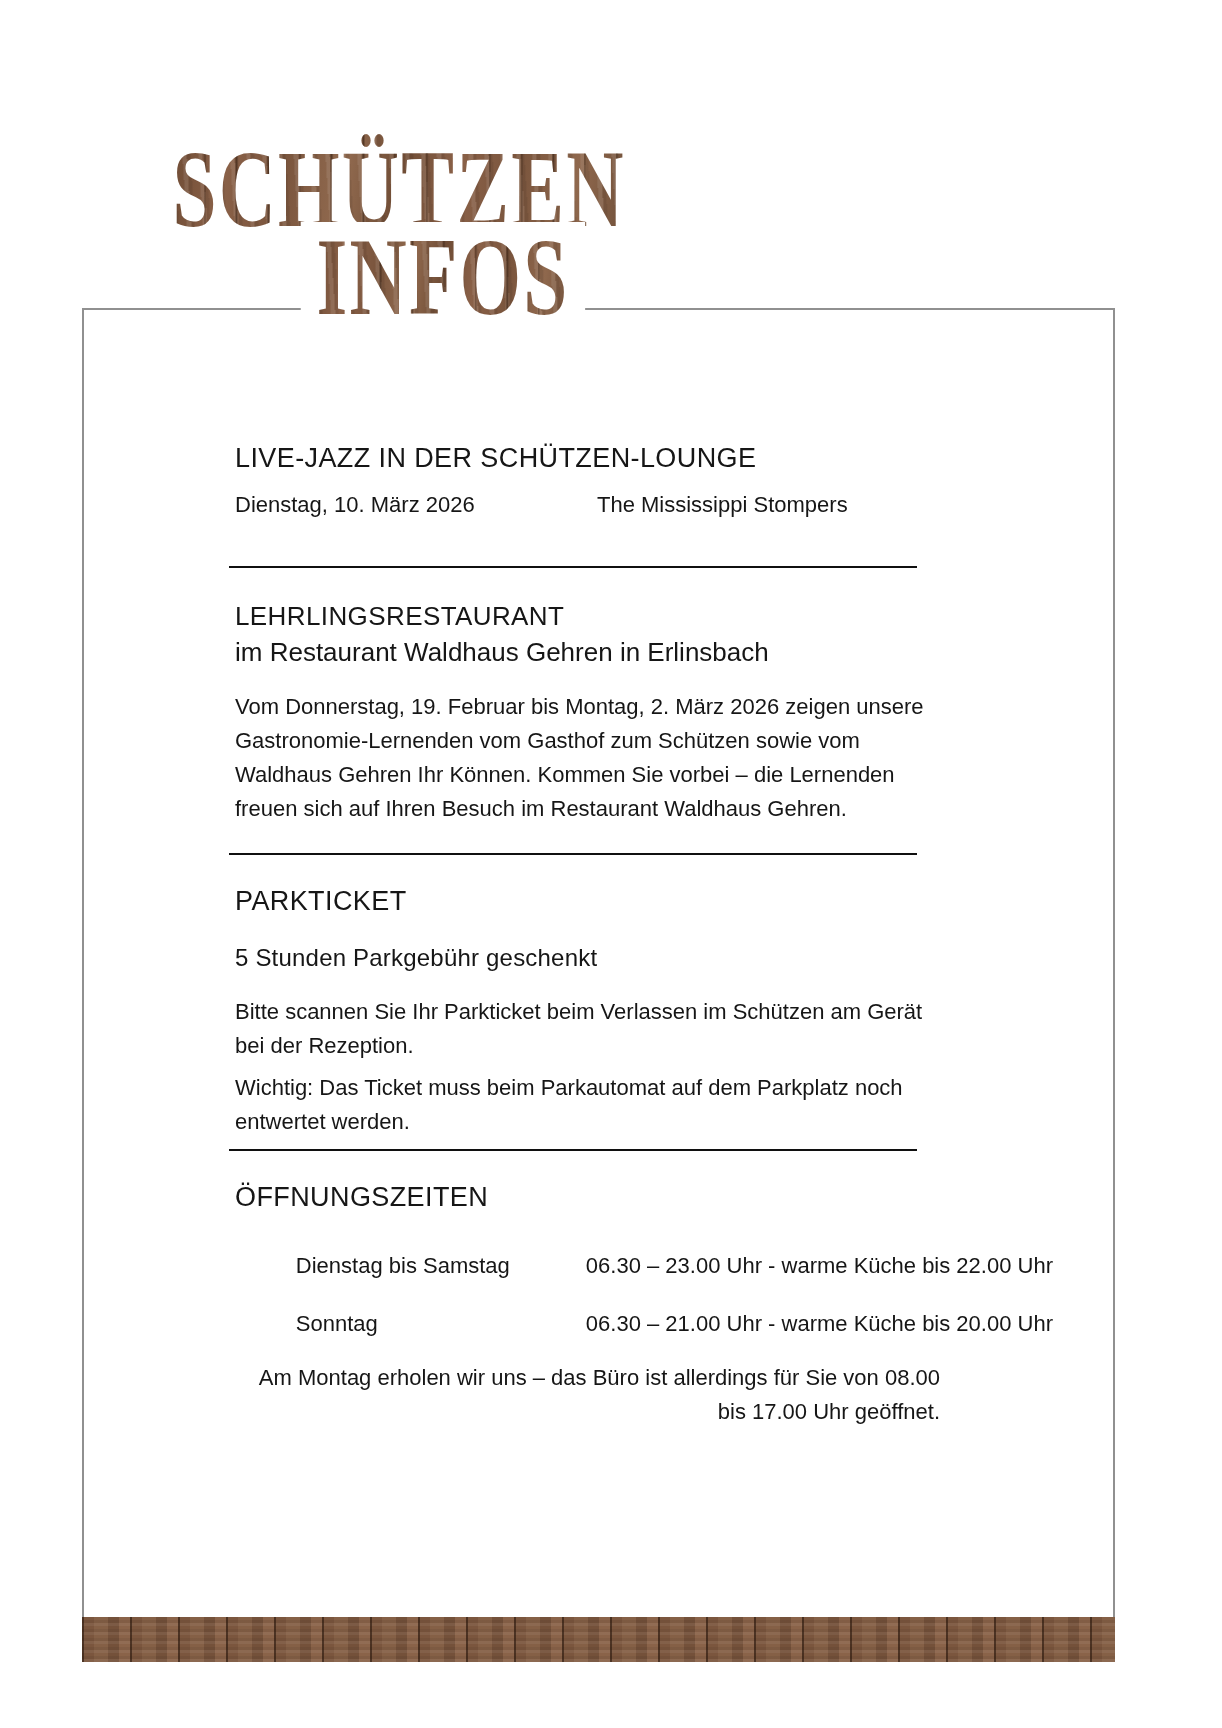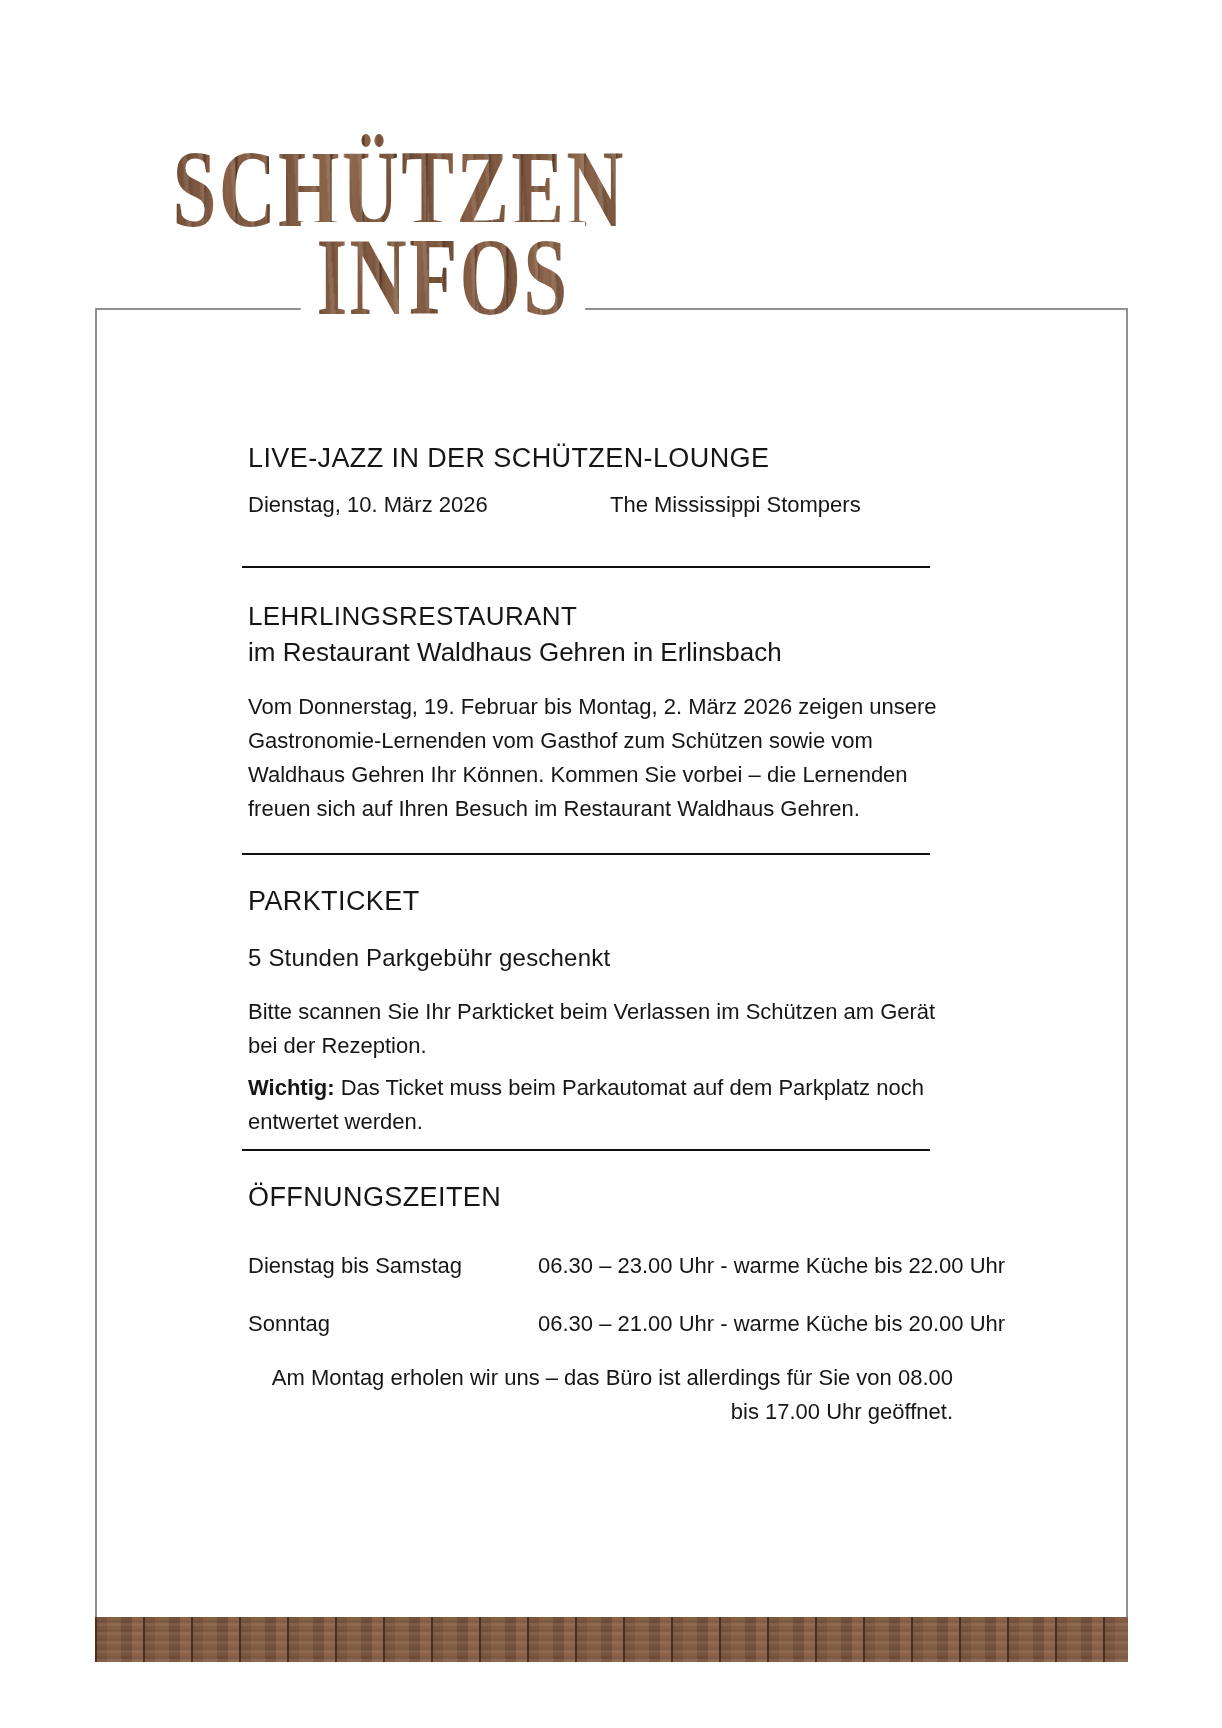--- a/index.html
+++ b/index.html
@@ -21,21 +21,21 @@
     font-size:110px;line-height:1;letter-spacing:3px;
     background:
       repeating-linear-gradient(90deg, rgba(52,30,16,0.55) 0 2px, rgba(0,0,0,0) 2px 44px),
       repeating-linear-gradient(85deg, rgba(255,255,255,0.10) 0 6px, rgba(0,0,0,0.08) 6px 11px, rgba(0,0,0,0) 11px 22px),
       linear-gradient(100deg,#6e4b34 0%,#8a6148 12%,#7a553d 25%,#916a4f 38%,#6f4c35 50%,#8a6148 62%,#7a553d 75%,#8f684d 88%,#70503a 100%);
     -webkit-background-clip:text;background-clip:text;color:transparent;
   }
 
   
   .frame{
-    position:absolute;left:95px;top:308px;width:1033px;height:1354px;
+    position:absolute;left:82px;top:308px;width:1033px;height:1354px;
     border:2px solid #909090;box-sizing:border-box;background:#ffffff;z-index:1;
   }
   .content{position:absolute;top:0;left:0;right:0;bottom:45px;padding:0 60px 0 151px;box-sizing:border-box;}
 
   
   .section-title{font-size:27px;font-weight:400;line-height:36px;letter-spacing:0.4px;margin:0;}
   .section-subtitle{font-size:26px;font-weight:400;line-height:36px;margin:0;}
   .body-text{font-size:22px;line-height:34px;max-width:705px;margin:0;}
   .divider{border:none;border-top:2px solid #101010;width:688px;margin:0 0 0 -6px;}
 
@@ -43,24 +43,24 @@
   .jazz-row{display:flex;font-size:22px;line-height:26px;margin-top:16px;}
   .jazz-date{width:362px;flex:none;}
   .div1{margin-top:48px;}
   .m-lehrling{margin-top:30px;font-size:26px;line-height:36px;}
   .m-para1{margin-top:20px;}
   .div2{margin-top:27px;}
   .m-park{margin-top:28px;}
   .highlight{font-size:24px;font-weight:400;line-height:30px;margin:24px 0 0 0;letter-spacing:0.2px;}
   .m-bitte{margin-top:22px;}
   .m-wichtig{margin-top:8px;}
-  .wichtig-label{font-weight:700;}
+  .wichtig-label{font-weight:400;}
   .div3{margin-top:10px;}
   .m-oeff{margin-top:28px;}
-  .hours-row{display:flex;font-size:22px;line-height:26px;}
+  .hours-row{display:flex;font-size:22px;line-height:26px;justify-content:flex-end;}
   .hours-row1{margin-top:38px;}
   .hours-row2{margin-top:32px;}
   .hours-label{width:290px;flex:none;}
   .m-note{margin-top:24px;text-align:right;}
 
   
   .wood-strip{
     position:absolute;left:-2px;right:-2px;bottom:-2px;height:45px;
     background:
       repeating-linear-gradient(90deg, rgba(40,22,12,0.6) 0 2px, rgba(0,0,0,0) 2px 48px),

